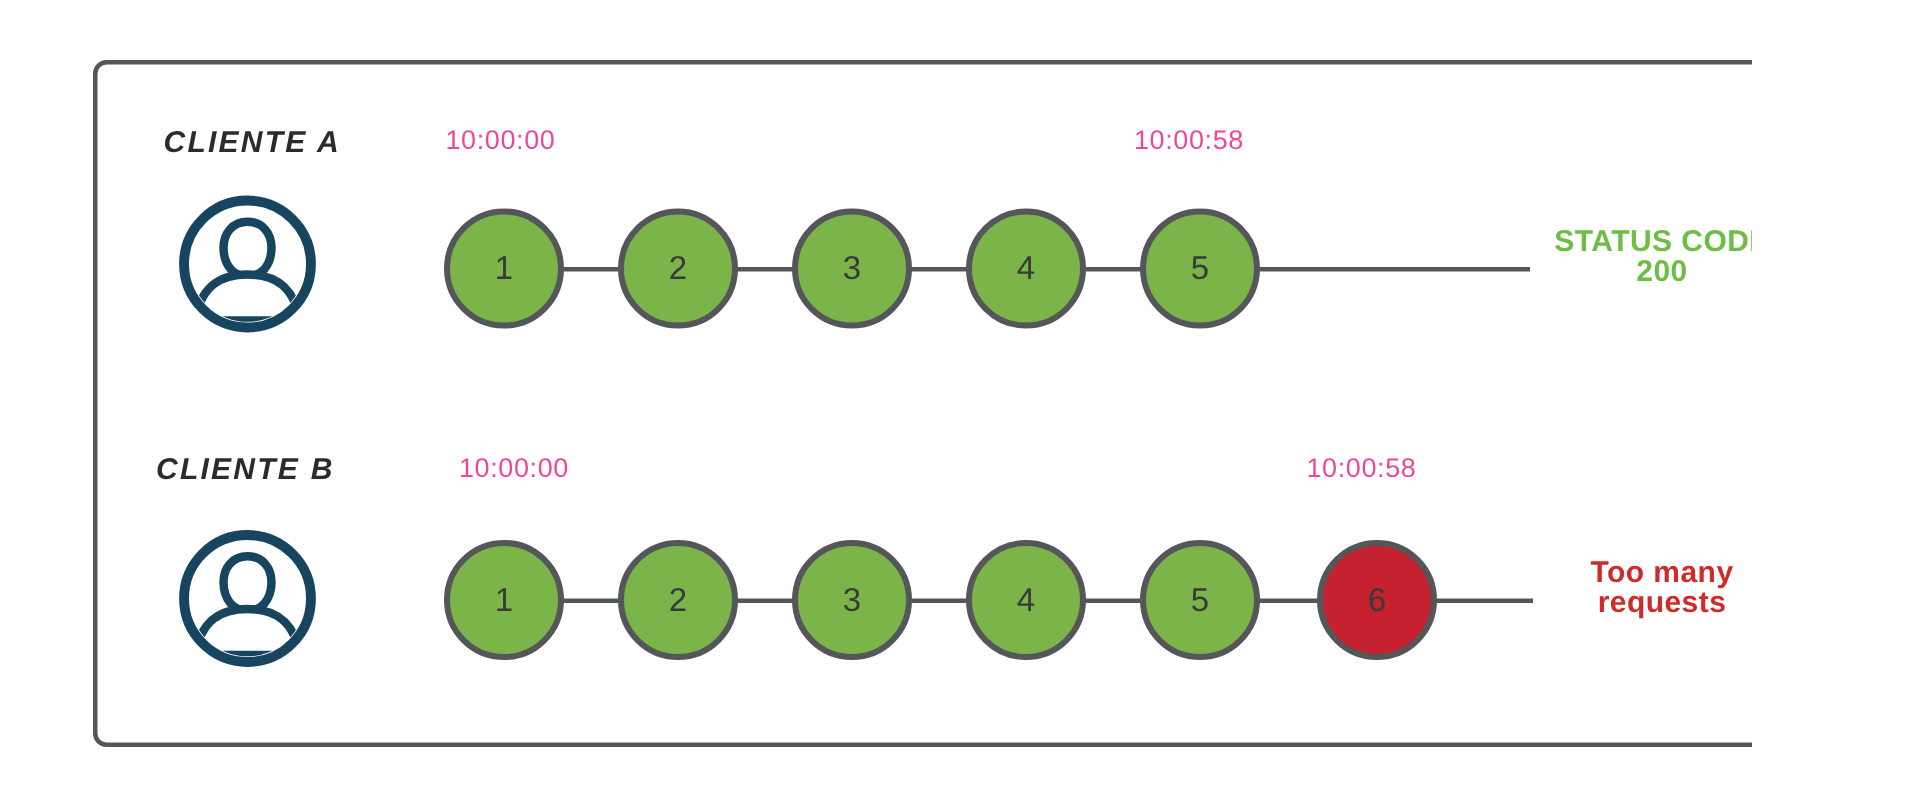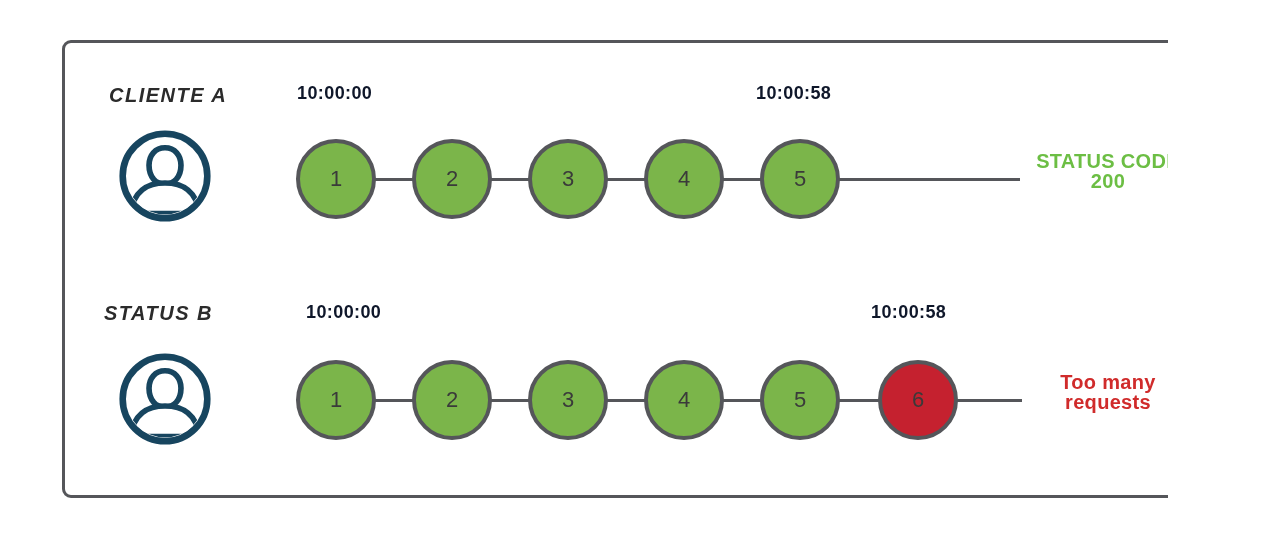--- a/index.html
+++ b/index.html
@@ -38,23 +38,23 @@
   .user-icon {
     position: absolute;
     width: 94px; height: 94px;
   }
   #icon-a { left: 118px; top: 129px; }
   #icon-b { left: 118px; top: 352px; }
 
   .timestamp {
     position: absolute;
     font-size: 18px;
-    font-weight: bold;
+    font-weight: normal;
     letter-spacing: 0.4px;
-    color: #0f172a;
+    color: #ec4899;
     white-space: nowrap;
   }
   #ts-a-start { left: 297px; top: 83px; }
   #ts-a-end   { left: 756px; top: 83px; }
   #ts-b-start { left: 306px; top: 302px; }
   #ts-b-end   { left: 871px; top: 302px; }
 
   .timeline {
     position: absolute;
     height: 3px;
@@ -127,21 +127,21 @@
   <div class="request-circle row-a c1">1</div>
   <div class="request-circle row-a c2">2</div>
   <div class="request-circle row-a c3">3</div>
   <div class="request-circle row-a c4">4</div>
   <div class="request-circle row-a c5">5</div>
 
   <div class="status-text" id="status-a">
     <div>STATUS CODE 200</div>
   </div>
 
-  <div class="client-label" id="label-b">STATUS B</div>
+  <div class="client-label" id="label-b">CLIENTE B</div>
 
   <svg class="user-icon" id="icon-b" viewBox="0 0 100 100">
     <defs>
         <clipPath id="clip-b">
           <circle cx="50" cy="50" r="41"></circle>
         </clipPath>
       </defs>
     <circle cx="50" cy="50" r="45" fill="#ffffff" stroke="#17455f" stroke-width="7"></circle>
     <g clip-path="url(#clip-b)" stroke="#17455f" fill="#ffffff">
       <path d="M50 20 C39.5 20 33 28 33 38.5 C33 45 35 50 38 53.5 C40.5 56.5 44.5 58.5 50 58.5 C55.5 58.5 59.5 56.5 62 53.5 C65 50 67 45 67 38.5 C67 28 60.5 20 50 20 Z" stroke-width="6"></path>

